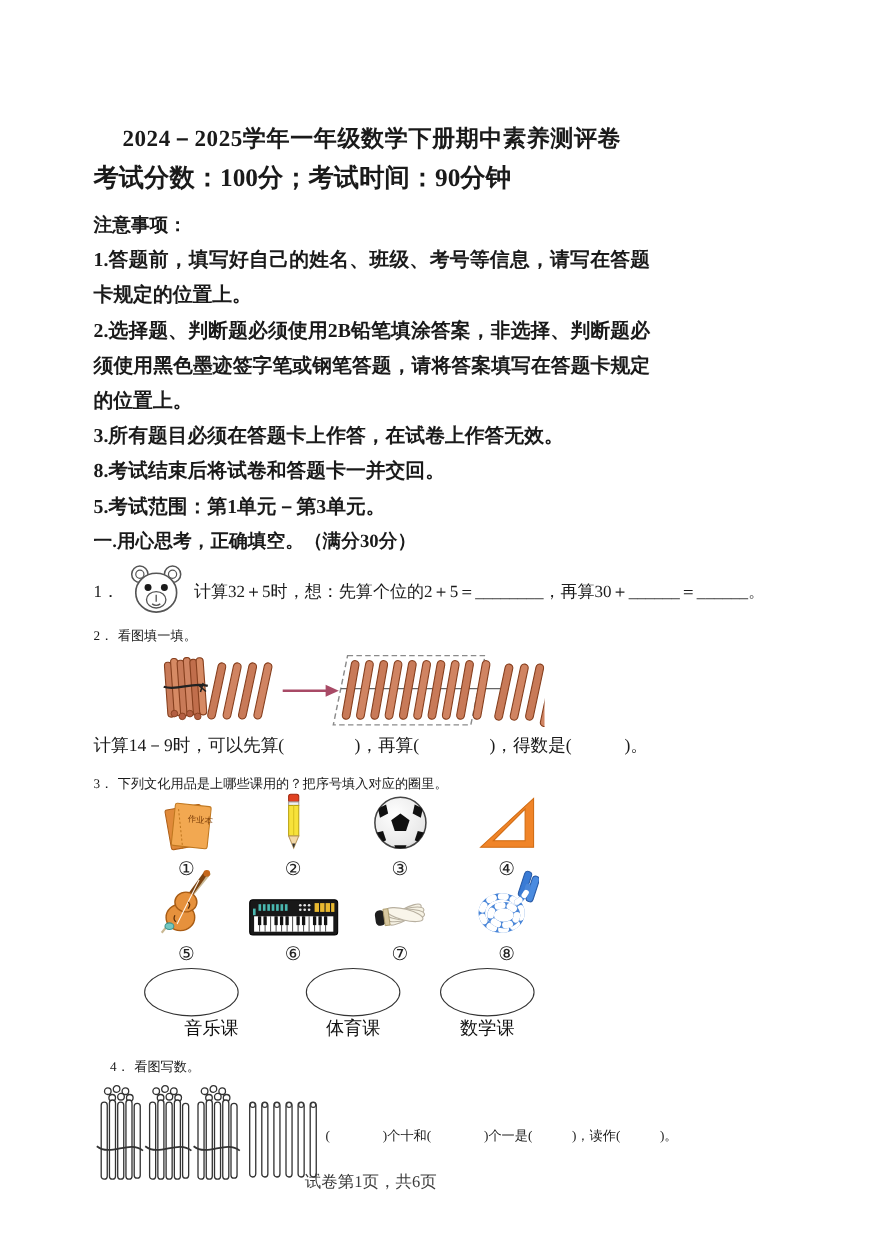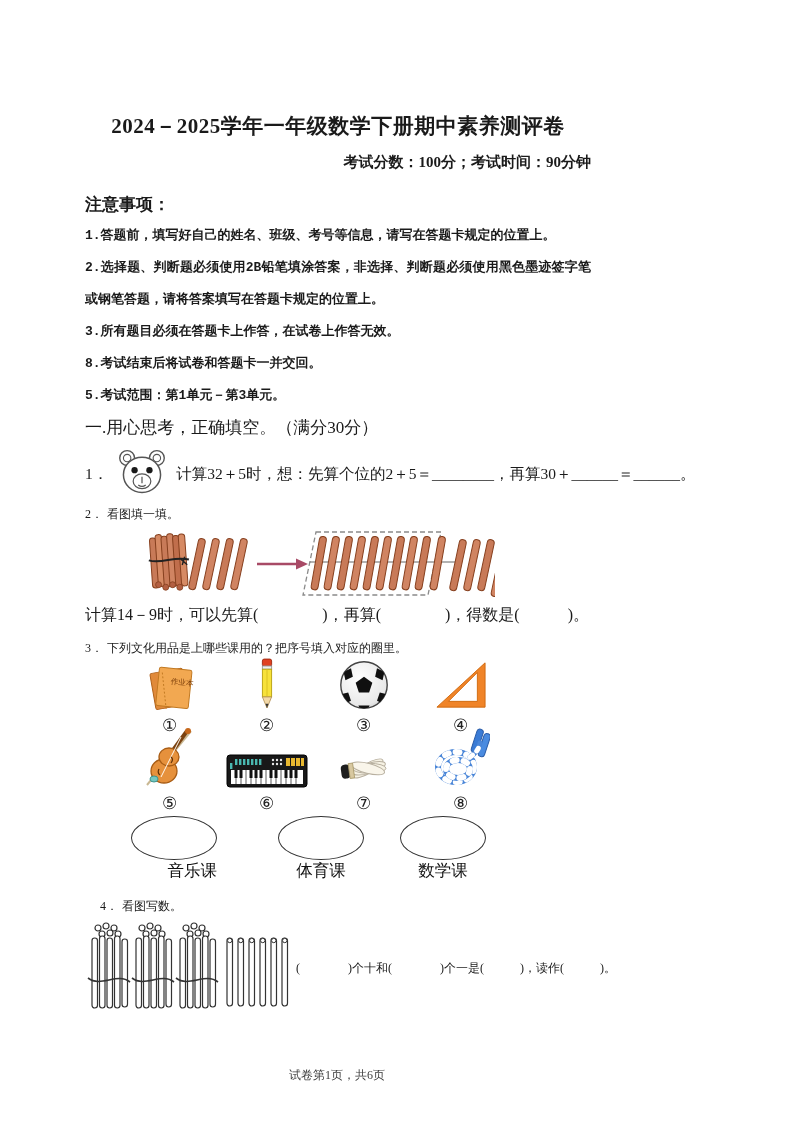--- a/index.html
+++ b/index.html
@@ -1,24 +1,24 @@
 <!DOCTYPE html>
 <html><head>
 <meta charset="utf-8">
 <style>
   * { margin:0; padding:0; box-sizing:border-box; }
   html,body { width:793px; height:1122px; background:#ffffff; overflow:hidden;
     font-family:"Liberation Serif","DejaVu Serif",serif; color:#1a1a1a; }
   .sheet { position:relative; width:674px; height:1122px; padding:110px 83px 0 85px; }
 
   .title { font-size:21px; font-weight:bold; text-align:center; line-height:32px; letter-spacing:.5px; }
-  .subtitle { font-size:15px; font-weight:bold; text-align:right; line-height:28px; margin-top:6px; }
+  .subtitle { font-size:23px; font-weight:bold; text-align:left; line-height:28px; margin-top:6px; }
   .notes-header { font-size:17px; font-weight:bold; line-height:30px; margin-top:14px;font-family:Liberation Serif, serif; }
-  .note { font-size:13px; font-weight:bold; line-height:32px; text-align:justify;font-family:Liberation Mono, monospace; }
-  .section-header { font-size:17px; font-weight:normal; line-height:32px; }
+  .note { font-size:18px; font-weight:bold; line-height:32px; text-align:justify; }
+  .section-header { font-size:17px; font-weight:bold; line-height:32px; }
 
   .qline { font-size:12px; line-height:28px; }
   .qnum { margin-right:4px; }
 
   .q1-row { display:flex; align-items:center; margin-top:4px; height:52px; font-size:15.5px; }
   .bear-wrap { flex:0 0 auto; margin:0 8px 0 4px; }
   .blankline { white-space:nowrap;text-align:right; }
 
   .fig-q2 { margin:2px 0 0 30px; height:72px; }
   .caption { font-size:16px; line-height:26px; }
@@ -33,21 +33,21 @@
   .oval-group { position:absolute; top:2px; width:86px; text-align:center; }
   .oval { width:86px; height:44px; border:1.5px solid #333; border-radius:50%; }
   .oval-label { font-size:16.5px; line-height:22px; color:#111; }
   .oval-g0 { left:46px;text-align:right; } .oval-g1 { left:193px; } .oval-g2 { left:315px; }
 
   .q4-title { margin-top:10px;margin-left:15px; }
   .q4-row { display:flex; align-items:center; margin-top:2px; height:92px; }
   .q4-caption { font-size:12px; margin-left:6px; white-space:nowrap; }
 
   .footer { position:absolute; left:0; right:0; bottom:38px; text-align:center;
-    font-size:12px; color:#3c3c3c; }
+    font-size:15px; color:#3c3c3c; }
 </style>
 </head>
 <body>
 
 <div class="sheet">
 
   <div class="title">2024－2025学年一年级数学下册期中素养测评卷</div>
   <div class="subtitle">考试分数：100分；考试时间：90分钟</div>
 
   <div class="notes-header">注意事项：</div>

